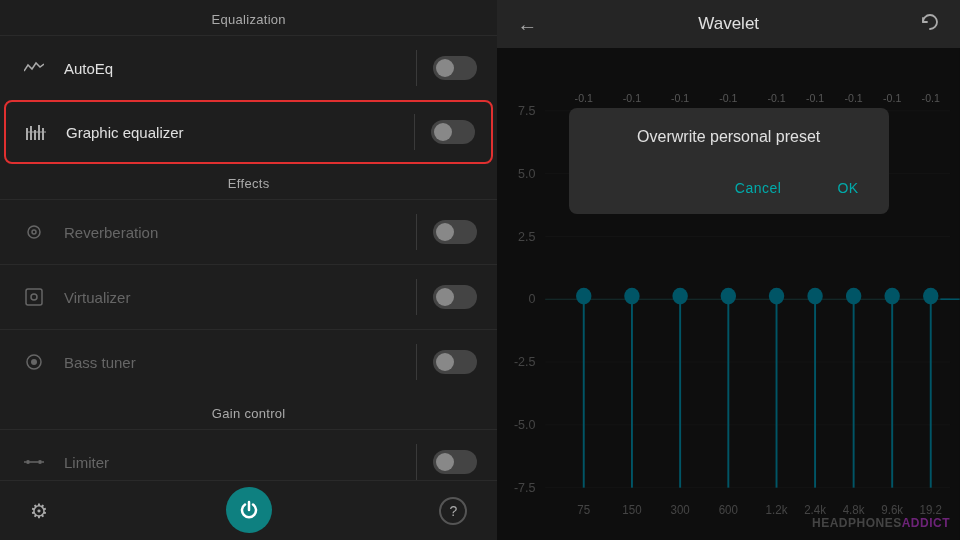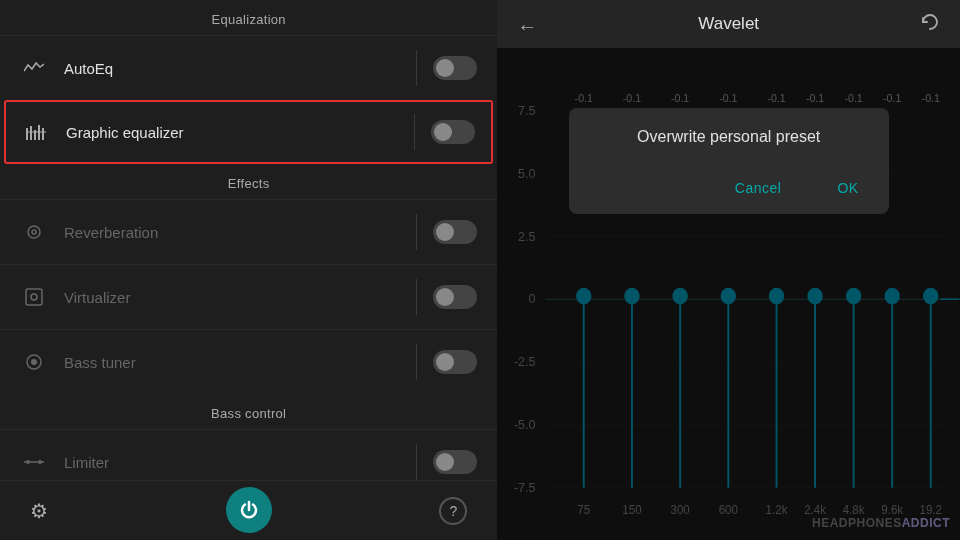--- a/index.html
+++ b/index.html
@@ -35,21 +35,21 @@
       align-items: center;
       padding: 14px 20px;
       border-top: 1px solid #2a2a2a;
       position: relative;
       justify-content: center;
     }
 
     .menu-item.highlighted {
       border: 2px solid #e03030;
       margin: 0 4px;
-      border-radius: 3px;
+      border-radius: 8px;
       padding: 12px 16px;
     }
 
     .menu-item-icon {
       width: 28px;
       height: 28px;
       display: flex;
       align-items: center;
       justify-content: center;
       color: #aaa;
@@ -289,21 +289,21 @@
       <svg width="20" height="20" viewBox="0 0 20 20" fill="none">
         <circle cx="10" cy="10" r="7" stroke="#666" stroke-width="1.5"></circle>
         <circle cx="10" cy="10" r="3" fill="#666"></circle>
       </svg>
     </div>
     <div class="menu-item-label dimmed">Bass tuner</div>
     <div class="divider-line"></div>
     <div class="toggle off"></div>
   </div>
 
-  <div class="section-header">Bass control</div>
+  <div class="section-header">Gain control</div>
 
   <div class="menu-item">
     <div class="menu-item-icon">
       <svg width="20" height="10" viewBox="0 0 20 10" fill="none">
         <circle cx="4" cy="5" r="2" fill="#666"></circle>
         <line x1="6" y1="5" x2="14" y2="5" stroke="#666" stroke-width="1.5"></line>
         <circle cx="16" cy="5" r="2" fill="#666"></circle>
         <line x1="0" y1="5" x2="2" y2="5" stroke="#666" stroke-width="1.5"></line>
         <line x1="18" y1="5" x2="20" y2="5" stroke="#666" stroke-width="1.5"></line>
       </svg>
@@ -429,15 +429,15 @@
         <div class="dialog-title">Overwrite personal preset</div>
         <div class="dialog-buttons">
           <div class="dialog-btn">Cancel</div>
           <div class="dialog-btn">OK</div>
         </div>
       </div>
     </div>
   </div>
 
   <div class="watermark">
-    <span>HEADPHONES</span><span style="font-weight:700;color:#c4b5fd;">ADDICT</span>
+    <span>HEADPHONES</span><span style="font-weight:700;color:#d946ef;">ADDICT</span>
   </div>
 </div>
 
 </body></html>

